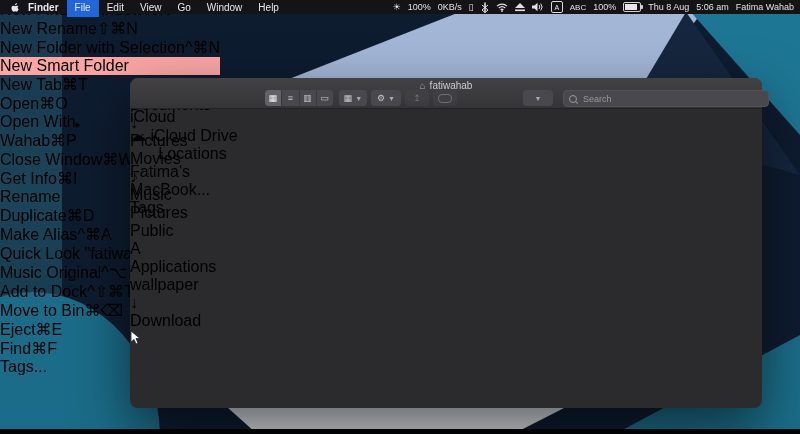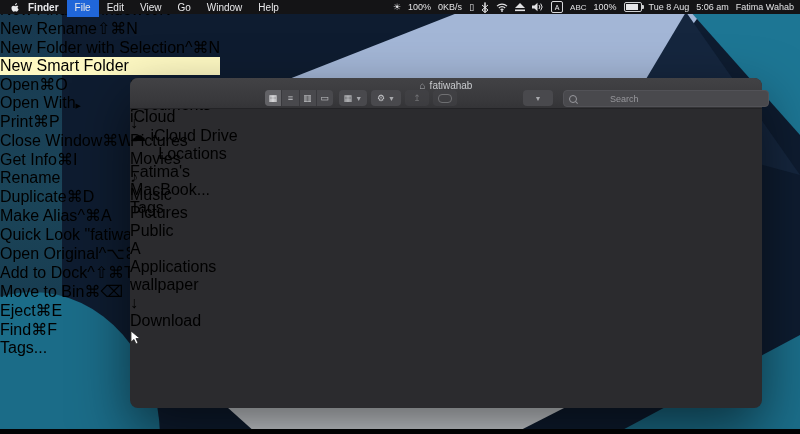--- a/index.html
+++ b/index.html
@@ -53,21 +53,21 @@
   .seg-group{left:135px;width:68px;display:flex;padding:0;overflow:hidden;}
   .seg{width:17px;height:16px;display:flex;align-items:center;justify-content:center;border-right:1px solid #39393d;}
   .seg:last-child{border-right:none;}
   .seg.active{background:#626266;color:#f2f2f4;}
   .chev{font-size:7px;margin-left:3px;color:#a8a9ad;}
   .dim{opacity:.38;}
   .pill-glyph{width:12px;height:7px;border:1.5px solid #c6c7ca;border-radius:4px;}
   #searchfield{left:433px;top:12px;width:194px;height:15px;position:absolute;background:#49494d;
     border:1px solid #525257;border-radius:4px;display:flex;align-items:center;padding:0 5px;gap:4px;}
   #searchfield input{background:transparent;border:none;outline:none;color:#cfcfd3;font-size:9px;width:160px;
-    font-family:"Liberation Sans",sans-serif;margin-left:27px;}
+    font-family:"Liberation Sans",sans-serif;}
   #searchfield input::placeholder{color:#97979c;}
   .mag{width:6px;height:6px;border:1.3px solid #97979c;border-radius:50%;position:relative;flex:0 0 auto;}
   .mag::after{content:"";position:absolute;left:5px;top:6px;width:3px;height:1.3px;background:#97979c;transform:rotate(45deg);}
 
   
   #sidebar{left:0;top:30px;width:125px;height:300px;border-radius:0 0 0 8px;
     background:linear-gradient(180deg,#4a515d 0%,#414856 55%,#3a era?}
   
   #sidebar{background:linear-gradient(180deg,#4a515d 0%,#424956 55%,#3a4150 100%);}
   .sb-sel{left:0;top:210px;width:125px;height:15px;background:#5e6572;}
@@ -272,34 +272,35 @@
       <div class="hthumb"></div>
     </div>
 
     <div id="rightpane" class="abs"></div>
   </div>
 
   <div id="filemenu" class="abs">
     <div class="mi"><span>New Finder Window</span><span class="ms">⌘N</span></div>
     <div class="mi"><span>New Rename</span><span class="ms">⇧⌘N</span></div>
     <div class="mi dis"><span>New Folder with Selection</span><span class="ms">^⌘N</span></div>
-    <div class="mi hl" style="background: #fef9c3;"><span>New Smart Folder</span><span class="ms"></span></div>
+    <div class="mi hl" style="background: #fca5a5;"><span>New Smart Folder</span><span class="ms"></span></div>
+    <div class="mi dis"><span>New Tab</span><span class="ms">⌘T</span></div>
     <div class="mi"><span>Open</span><span class="ms">⌘O</span></div>
     <div class="mi dis"><span>Open With</span><span class="ms" style="font-size:7px;">▶</span></div>
-    <div class="mi dis"><span>Print</span><span class="ms">⌘P</span></div>
+    <div class="mi dis"><span>Wahab</span><span class="ms">⌘P</span></div>
     <div class="mi"><span>Close Window</span><span class="ms">⌘W</span></div>
     <div class="msep"></div>
     <div class="mi"><span>Get Info</span><span class="ms">⌘I</span></div>
     <div class="mi dis"><span>Rename</span></div>
     <div class="msep"></div>
     <div class="msep"></div>
     <div class="mi dis"><span>Duplicate</span><span class="ms">⌘D</span></div>
     <div class="mi dis"><span>Make Alias</span><span class="ms">^⌘A</span></div>
     <div class="mi"><span>Quick Look "fatiwahab"</span><span class="ms">⌘Y</span></div>
-    <div class="mi dis"><span>Open Original</span><span class="ms">^⌥⌘A</span></div>
+    <div class="mi dis"><span>Music Original</span><span class="ms">^⌥⌘A</span></div>
     <div class="mi"><span>Add to Dock</span><span class="ms">^⇧⌘T</span></div>
     <div class="msep"></div>
     <div class="mi dis"><span>Move to Bin</span><span class="ms">⌘⌫</span></div>
     <div class="mi dis"><span>Eject</span><span class="ms">⌘E</span></div>
     <div class="msep"></div>
     <div class="mi"><span>Find</span><span class="ms">⌘F</span></div>
     <div class="msep"></div>
     <div class="dots">
       <span class="dot" style="background: rgb(201, 79, 78);"></span>
       <span class="dot" style="background: rgb(201, 145, 62);"></span>
@@ -347,19 +348,19 @@
         <polygon points="0,3.5 2.5,3.5 5.5,0.8 5.5,9.2 2.5,6.5 0,6.5" fill="#e2e2e4"></polygon>
         <path d="M7 3a3 3 0 0 1 0 4M8.7 1.6a5.3 5.3 0 0 1 0 6.8" stroke="#e2e2e4" stroke-width="1" fill="none"></path>
       </svg>
       <span class="inputbox">A</span>
       <span style="font-size:8px;">ABC</span>
       <span>100%</span>
       <span class="batt">
           <span class="fill"></span>
           <span class="nub"></span>
         </span>
-      <span>Tue 8 Aug</span>
+      <span>Thu 8 Aug</span>
       <span>5:06 am</span>
       <span>Fatima Wahab</span>
     </div>
   </div>
 
 </div>
 
 </body></html>

